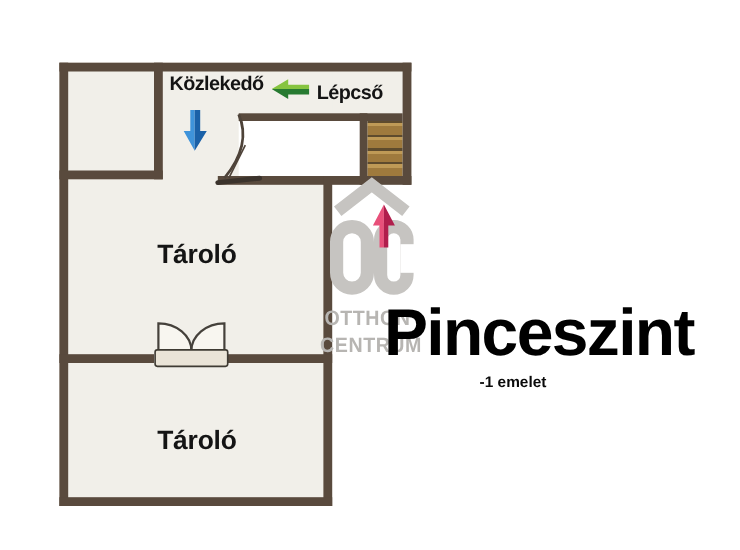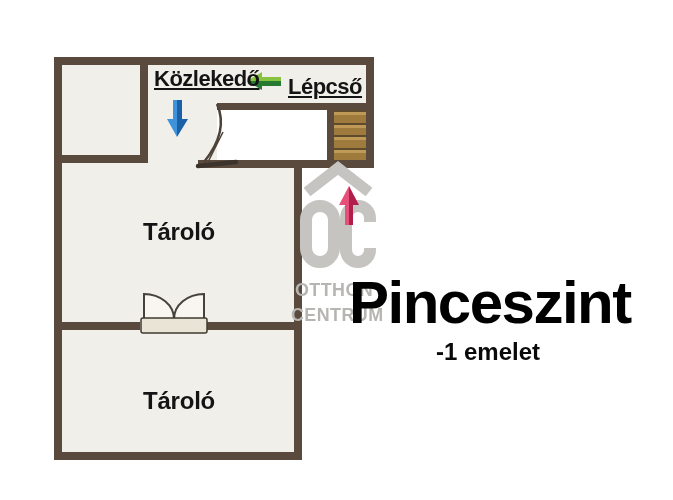--- a/index.html
+++ b/index.html
@@ -4,24 +4,24 @@
 <style>
   html,body{margin:0;padding:0;}
   body{font-family:"Liberation Sans", sans-serif;}
   #canvas{position:relative;width:673px;height:500px;background:#ffffff;overflow:hidden;}
   .abs{position:absolute;}
   .floor{background:#f1efe9;}
   .wall{background:#594a3d;}
   .void{background:#ffffff;}
   .stairs{background:repeating-linear-gradient(180deg,#5e4b2d 0px,#5e4b2d 2px,#bf9a56 2px,#bf9a56 5px,#9f7a3d 5px,#9f7a3d 12.5px);}
   .room-label{color:#141414;font-weight:bold;font-size:24px;line-height:1.1;letter-spacing:-0.2px;white-space:nowrap;}
-  .small-label{font-size:22px;letter-spacing:-0.5px;text-decoration:underline;}
+  .small-label{font-size:18px;letter-spacing:-0.5px;}
   .wm-text{color:#b7b5b2;font-weight:bold;letter-spacing:0.5px;line-height:1;transform:scaleX(0.94);transform-origin:left top;white-space:nowrap;}
   .title{color:#000;font-weight:bold;font-size:60px;line-height:1;letter-spacing:-1.5px;white-space:nowrap;}
-  .subtitle{color:#0a0a0a;font-weight:bold;font-size:24px;line-height:1;white-space:nowrap;}
+  .subtitle{color:#0a0a0a;font-weight:bold;font-size:14px;line-height:1;white-space:nowrap;}
   svg{display:block;}
 </style>
 </head>
 <body>
 
 <div id="canvas">
 
   <div class="abs floor" style="left:54px;top:57px;width:320px;height:111px;"></div>
   <div class="abs floor" style="left:54px;top:57px;width:248px;height:403px;"></div>
   <div class="abs void" style="left:217px;top:110px;width:113px;height:50px;"></div>

